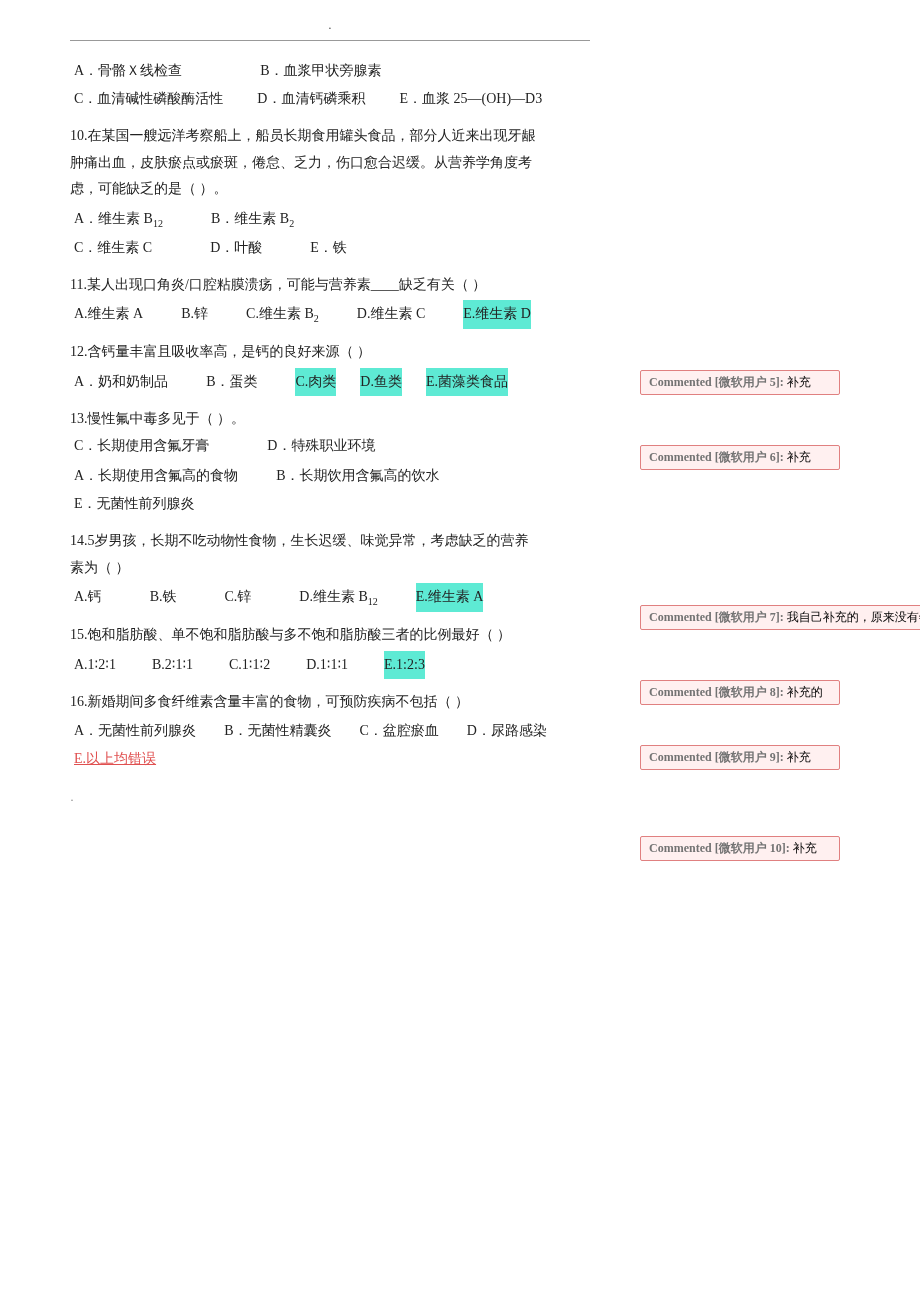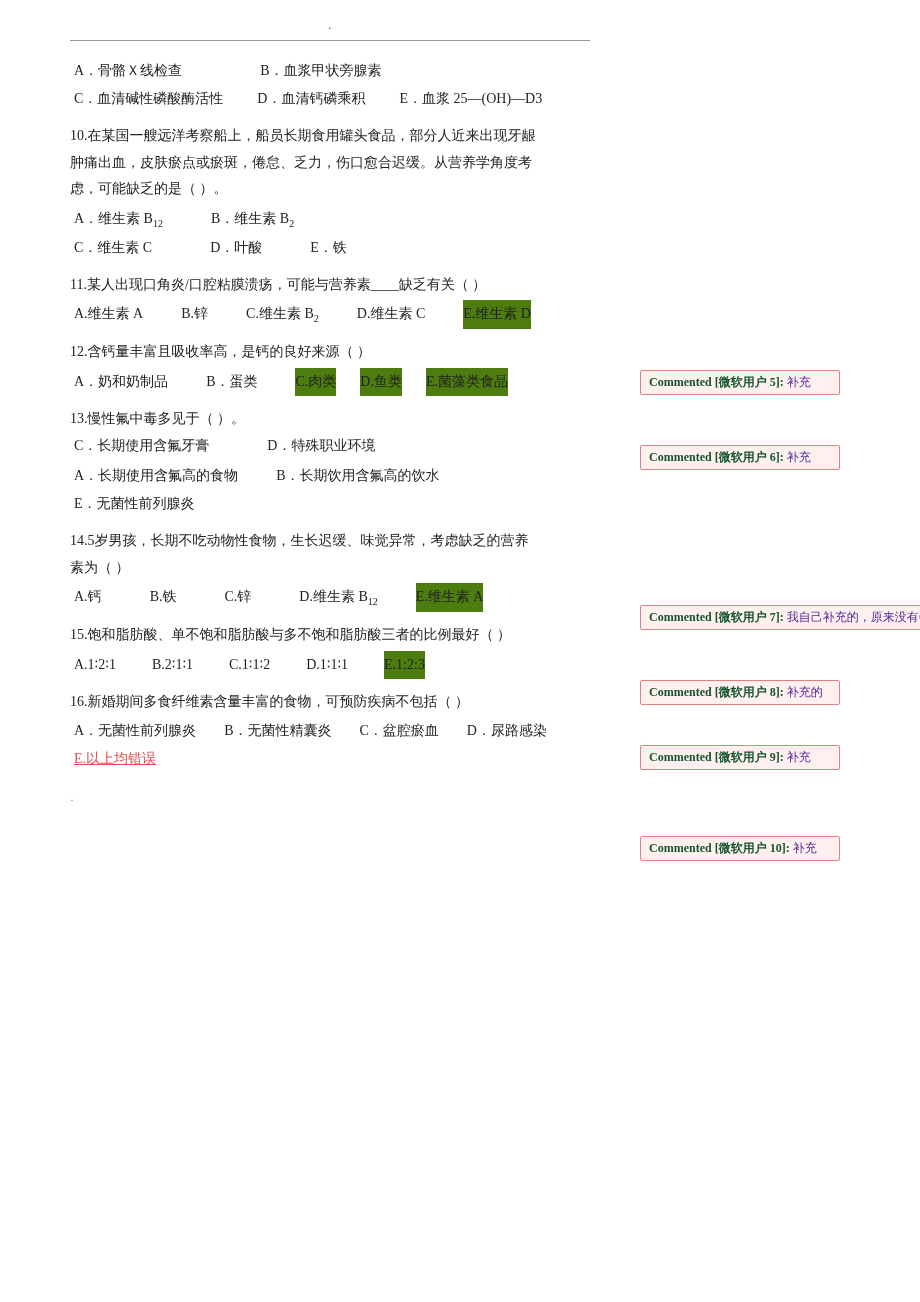--- a/index.html
+++ b/index.html
@@ -47,33 +47,33 @@
       flex-wrap: wrap;
       gap: 0 18px;
       margin-left: 4px;
       line-height: 2;
     }
     .option {
       font-size: 14px;
       white-space: nowrap;
     }
     .highlight-pink {
-      background-color: #4d7c0f;
+      background-color: #5eead4;
     }
     .highlight-pink-text {
       color: #e05050;
       text-decoration: underline;
     }
     .comment-label {
-      color: #14532d;
+      color: #737373;
       font-weight: bold;
       font-family: Liberation Serif, serif;
     }
     .comment-content {
-      color: #4c1d95;
+      color: #000000;
     }
     .comment-entry {
       position: absolute;
       background: #fff0f0;
       border: 1px solid #e08080;
       border-radius: 2px;
       padding: 3px 8px;
       font-size: 12px;
       white-space: nowrap;
       color: #333;

